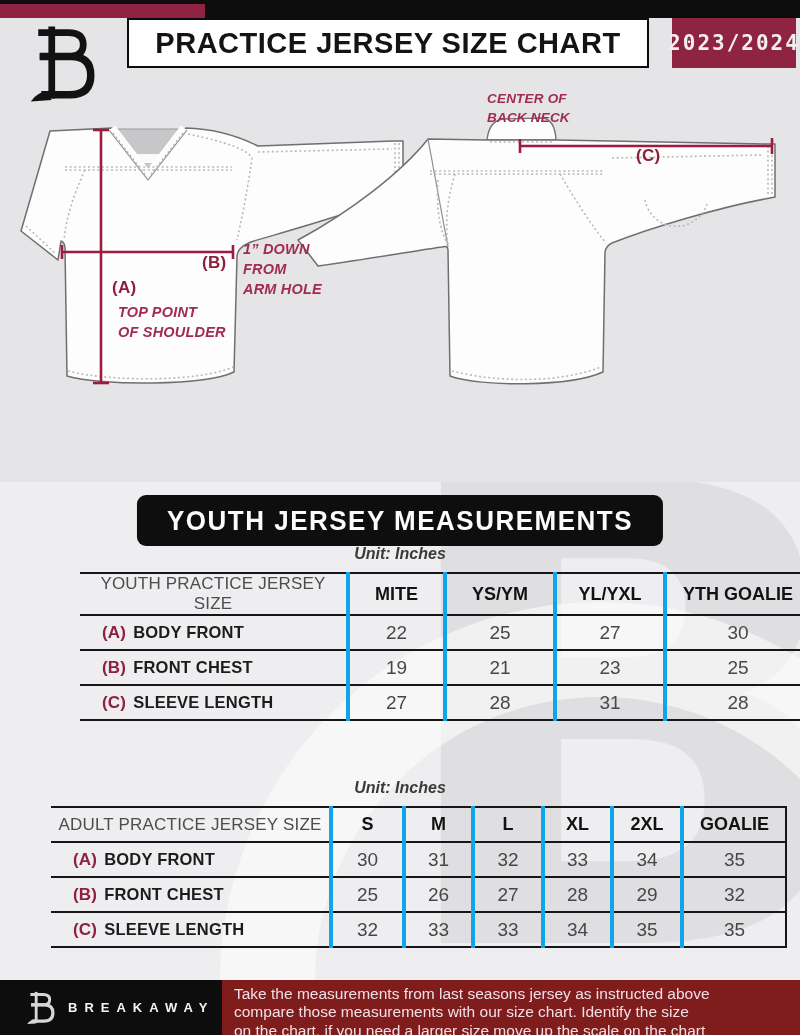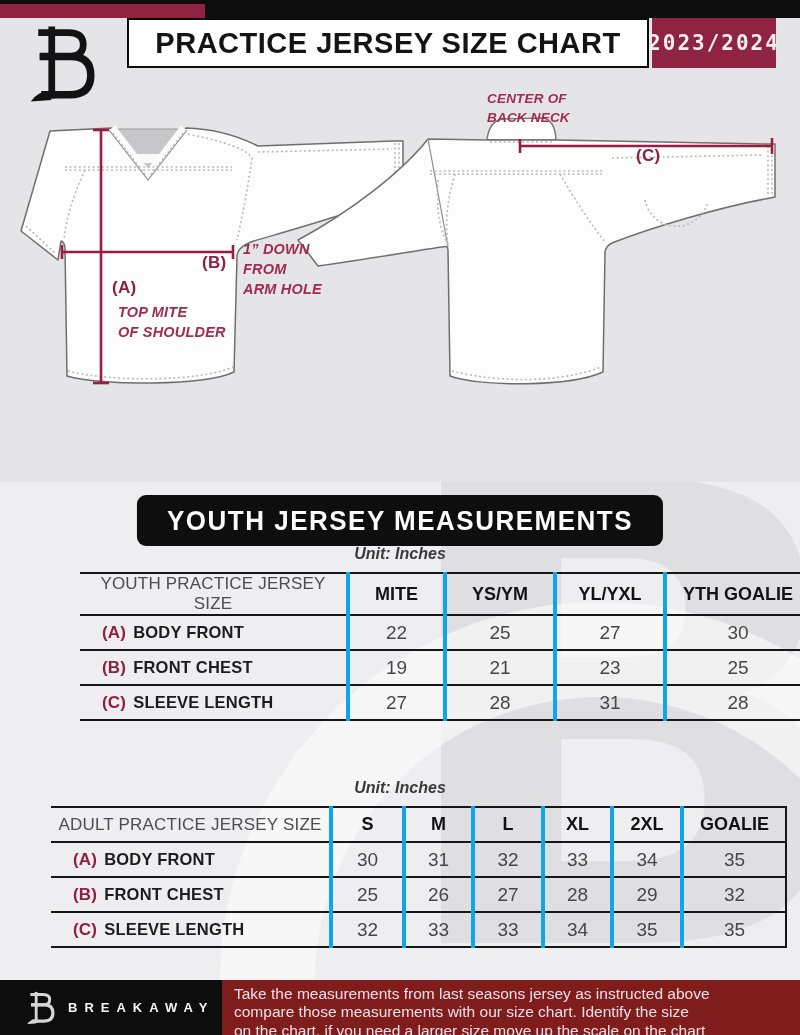--- a/index.html
+++ b/index.html
@@ -7,21 +7,21 @@
   .page{position:relative;width:800px;height:1035px;margin:0 auto;background:#e5e5e7;
         font-family:"Liberation Sans",sans-serif;overflow:hidden;}
 
   
   .topbar-black{position:absolute;left:0;top:0;width:800px;height:18px;background:#0d0d0d;}
   .topbar-maroon{position:absolute;left:0;top:4px;width:205px;height:14px;background:#8e2342;}
   .logo-mark{position:absolute;left:22px;top:22px;}
   .title-box{position:absolute;left:127px;top:18px;width:522px;height:50px;background:#ffffff;
              border:2px solid #0c0c0c;display:flex;align-items:center;justify-content:center;}
   .title-box span{font-size:29px;font-weight:bold;letter-spacing:.5px;color:#141414;white-space:nowrap;}
-  .season-box{position:absolute;left:652px;top:18px;width:124px;height:50px;background:#8e2342;
+  .season-box{position:absolute;left:672px;top:18px;width:124px;height:50px;background:#8e2342;
               display:flex;align-items:center;justify-content:center;}
   .season-box span{font-family:"DejaVu Sans Mono",monospace;font-weight:bold;font-size:21px;
                    letter-spacing:2px;color:#f5eef1;}
 
   
   .diagram{position:absolute;left:0;top:68px;width:665px;height:356px;}
   .ann{position:absolute;white-space:pre-line;}
   .ann.note{font-style:italic;font-weight:600;color:#a12c50;font-size:14.5px;line-height:1.38;letter-spacing:.2px;}
   .ann.key{font-weight:bold;color:#8e1f3f;font-size:17px;letter-spacing:.3px;}
   .ann-cbn{left:487px;top:22px;font-size:13.5px !important;}
@@ -158,21 +158,21 @@
     </svg>
 
     <div class="ann note ann-cbn">CENTER OF
 BACK NECK</div>
     <div class="ann key ann-c">(C)</div>
     <div class="ann note ann-b-note">1” DOWN
 FROM
 ARM HOLE</div>
     <div class="ann key ann-b">(B)</div>
     <div class="ann key ann-a">(A)</div>
-    <div class="ann note ann-a-note">TOP MITE
+    <div class="ann note ann-a-note">TOP POINT
 OF SHOULDER</div>
   </div>
 
 
   <div class="lower">
     <div class="watermark">B</div>
     <div class="swoosh"></div>
 
     <div class="banner banner-youth">
       <span>YOUTH JERSEY MEASUREMENTS</span>

